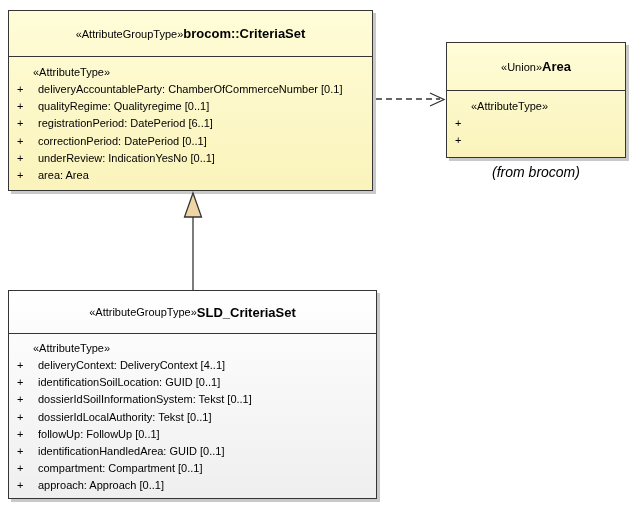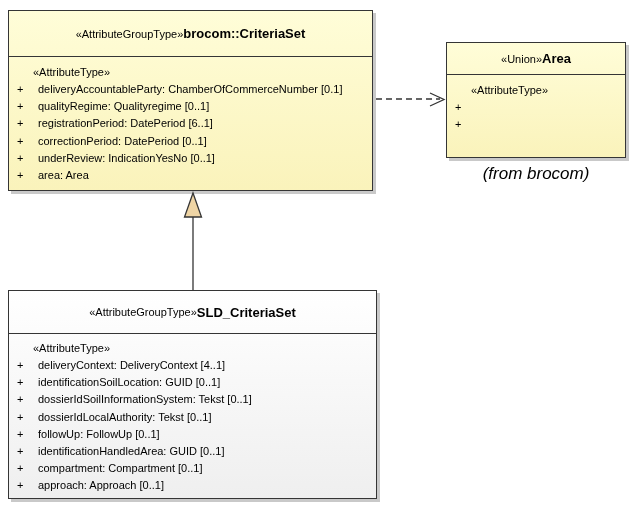--- a/index.html
+++ b/index.html
@@ -24,21 +24,21 @@
   }
   .stereotype{font-size:11px;line-height:14px;}
   .cls-name{font-weight:bold;font-size:13px;line-height:15px;}
   .cls-body{padding-top:7px;}
   .sect-stereotype{padding-left:24px;height:17px;line-height:17px;}
   .attr-row{display:flex;height:17.2px;line-height:17.2px;white-space:nowrap;}
   .vis{width:21px;padding-left:8px;flex:none;}
   .attr-text{flex:1;overflow:hidden;}
   .pkg-caption{
     position:absolute;left:446px;top:164px;width:180px;
-    text-align:center;font-style:italic;font-size:17px;
+    text-align:center;font-style:italic;font-size:14px;
   }
   #connector-layer{position:absolute;left:0;top:0;pointer-events:none;}
 </style>
 </head>
 <body>
 
 <div class="uml-class fill-yellow" style="left:8px;top:10px;width:365px;height:181px;">
   <div class="cls-header" style="height:46px;">
     <div class="stereotype">«AttributeGroupType»</div>
     <div class="cls-name">brocom::CriteriaSet</div>
@@ -66,21 +66,21 @@
       <span class="attr-text">underReview: IndicationYesNo [0..1]</span>
     </div>
     <div class="attr-row">
       <span class="vis">+</span>
       <span class="attr-text">area: Area</span>
     </div>
   </div>
 </div>
 
 <div class="uml-class fill-yellow" style="left:446px;top:42px;width:180px;height:116px;">
-  <div class="cls-header" style="height:32px;justify-content:center;">
+  <div class="cls-header" style="height:48px;justify-content:center;">
     <div class="stereotype">«Union»</div>
     <div class="cls-name">Area</div>
   </div>
   <div class="cls-body">
     <div class="sect-stereotype">«AttributeType»</div>
     <div class="attr-row">
       <span class="vis">+</span>
     </div>
     <div class="attr-row">
       <span class="vis">+</span>

